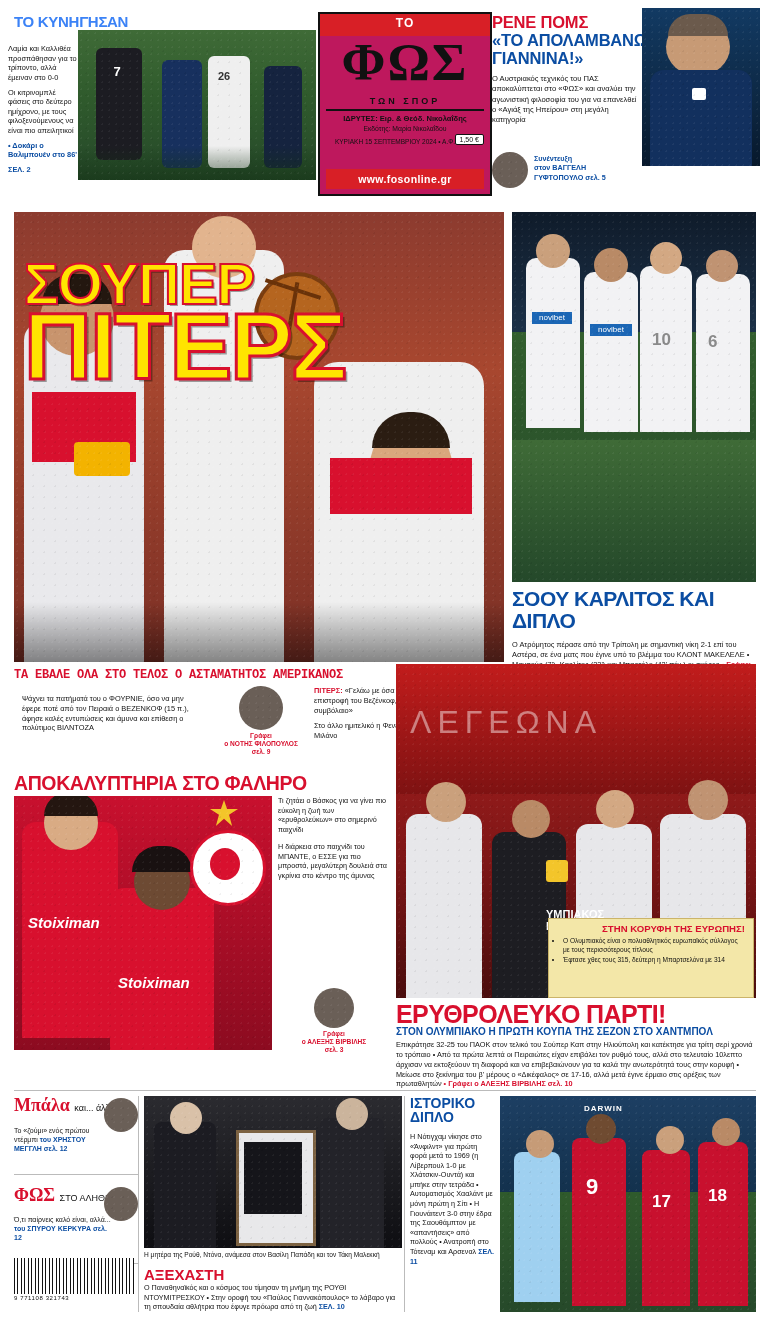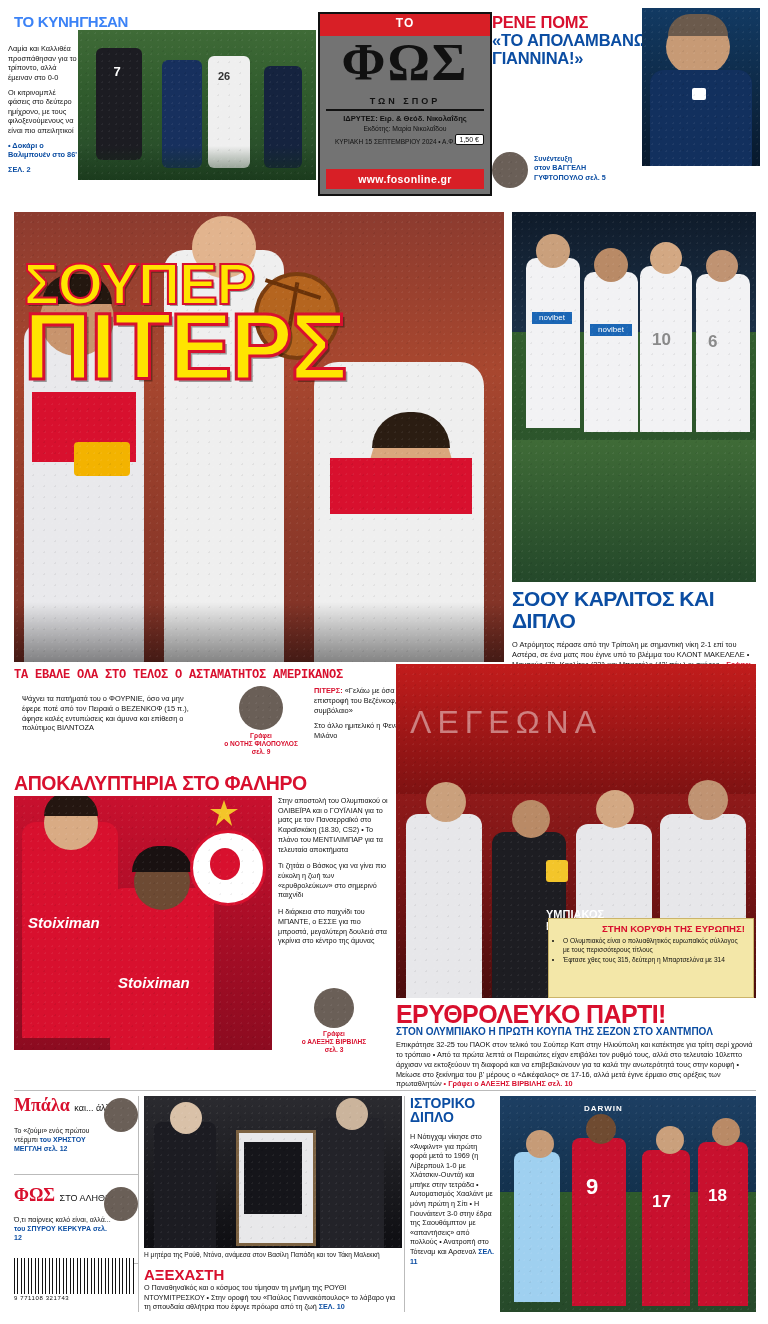--- a/index.html
+++ b/index.html
@@ -34,21 +34,21 @@
   .topstrip{position:absolute;left:0;top:0;width:768px;height:200px;}
   .tl-head{position:absolute;left:14px;top:14px;width:190px;
     font-size:15px;font-weight:bold;color:#3b82f6;line-height:1.05;letter-spacing:-.3px;}
   .tl-photo{position:absolute;left:78px;top:30px;width:238px;height:150px;}
   .tl-body{position:absolute;left:8px;top:44px;width:70px;font-size:7.4px;line-height:1.3;color:#111;}
   .tl-body p{margin:0 0 5px 0;}
   .tl-body .sel{color:#0b4da2;font-weight:bold;}
 
   
   .masthead{position:absolute;left:318px;top:12px;width:170px;height:180px;
-    border:2px solid #111;background:#737373;}
+    border:2px solid #111;background:#be185d;}
   .mh-top{position:absolute;left:0;top:0;width:100%;height:22px;background:#d81f26;}
   .mh-to{position:absolute;left:50%;top:2px;transform:translateX(-50%);
     color:#fff;font-size:12px;font-weight:bold;letter-spacing:1px;}
   .mh-logo{position:absolute;left:0;top:22px;width:100%;text-align:center;
     font-family:"Liberation Serif", serif;font-weight:bold;font-size:53px;color:#111;
     letter-spacing:2px;line-height:1;}
   .mh-sub{position:absolute;left:0;top:82px;width:100%;text-align:center;
     font-size:9px;letter-spacing:3px;color:#111;font-weight:bold;}
   .mh-rule{position:absolute;left:6px;top:95px;width:158px;height:2px;background:#111;}
   .mh-founders{position:absolute;left:0;top:100px;width:100%;text-align:center;font-size:7.6px;font-weight:bold;}
@@ -188,20 +188,21 @@
       <span>«ΤΟ ΑΠΟΛΑΜΒΑΝΩ ΣΤΑ ΓΙΑΝΝΙΝΑ!»</span>
     </div>
 
     <div class="tr-photo photo night noise">
       <div style="position:absolute;left:24px;top:10px;width:64px;height:58px;border-radius:50%;background:#c79a75;"></div>
       <div style="position:absolute;left:26px;top:6px;width:60px;height:22px;border-radius:30px 30px 0 0;background:#6b5a4c;"></div>
       <div style="position:absolute;left:8px;top:62px;width:102px;height:96px;background:#12305e;border-radius:14px 14px 0 0;"></div>
       <div style="position:absolute;left:50px;top:80px;width:14px;height:12px;background:#fff;border-radius:2px;"></div>
     </div>
 
+    <div class="tr-body">Ο Αυστριακός τεχνικός του ΠΑΣ αποκαλύπτεται στο «ΦΩΣ» και αναλύει την αγωνιστική φιλοσοφία του για να επανελθεί ο «Αγιάξ της Ηπείρου» στη μεγάλη κατηγορία</div>
 
     <div class="tr-box">
       <div class="av photo noise"></div>
       <div class="txt">
         <span>Συνέντευξη</span><br>
         <span>στον ΒΑΓΓΕΛΗ</span><br>
         <span>ΓΥΦΤΟΠΟΥΛΟ σελ. 5</span>
       </div>
     </div>
   </div>
@@ -282,21 +283,20 @@
     <div style="position:absolute;left:14px;top:118px;width:84px;height:22px;color:#fff;font-size:15px;font-weight:bold;font-style:italic;">Stoiximan</div>
     <div style="position:absolute;left:96px;top:92px;width:104px;height:162px;background:#d8102e;border-radius:14px 14px 0 0;"></div>
     <div style="position:absolute;left:120px;top:58px;width:56px;height:56px;border-radius:50%;background:#6d4a33;"></div>
     <div style="position:absolute;left:118px;top:50px;width:60px;height:26px;border-radius:30px 30px 0 0;background:#191111;"></div>
     <div style="position:absolute;left:104px;top:178px;width:88px;height:22px;color:#fff;font-size:15px;font-weight:bold;font-style:italic;">Stoiximan</div>
     <div style="position:absolute;left:176px;top:34px;width:70px;height:70px;border-radius:50%;background:#fff;border:3px solid #d8102e;"></div>
     <div style="position:absolute;left:196px;top:52px;width:30px;height:32px;border-radius:50%;background:#d8102e;"></div>
     <div style="position:absolute;left:196px;top:4px;width:28px;height:26px;background:#f3c52a;clip-path:polygon(50% 0,61% 35%,100% 35%,68% 57%,79% 100%,50% 72%,21% 100%,32% 57%,0 35%,39% 35%);"></div>
   </div>
   <div class="ap-body">
-    <p>Στην αποστολή του Ολυμπιακού οι ΟΛΙΒΕΪΡΑ και ο ΓΟΥΪΛΙΑΝ για το ματς με τον Πανσερραϊκό στο Καραϊσκάκη (18.30, CS2) • Το πλάνο του ΜΕΝΤΙΛΙΜΠΑΡ για τα τελευταία αποκτήματα</p>
     <p>Τι ζητάει ο Βάσκος για να γίνει πιο εύκολη η ζωή των «ερυθρολεύκων» στο σημερινό παιχνίδι</p>
     <p>Η διάρκεια στο παιχνίδι του ΜΠΑΝΤΕ, ο ΕΣΣΕ για πιο μπροστά, μεγαλύτερη δουλειά στα γκρίνια στο κέντρο της άμυνας</p>
   </div>
   <div class="ap-sign">
     <div class="av photo noise"></div>
     <div class="cap">
       <span>Γράφει</span><br>
       <span>ο ΑΛΕΞΗΣ ΒΙΡΒΙΛΗΣ</span><br>
       <span>σελ. 3</span>
     </div>

